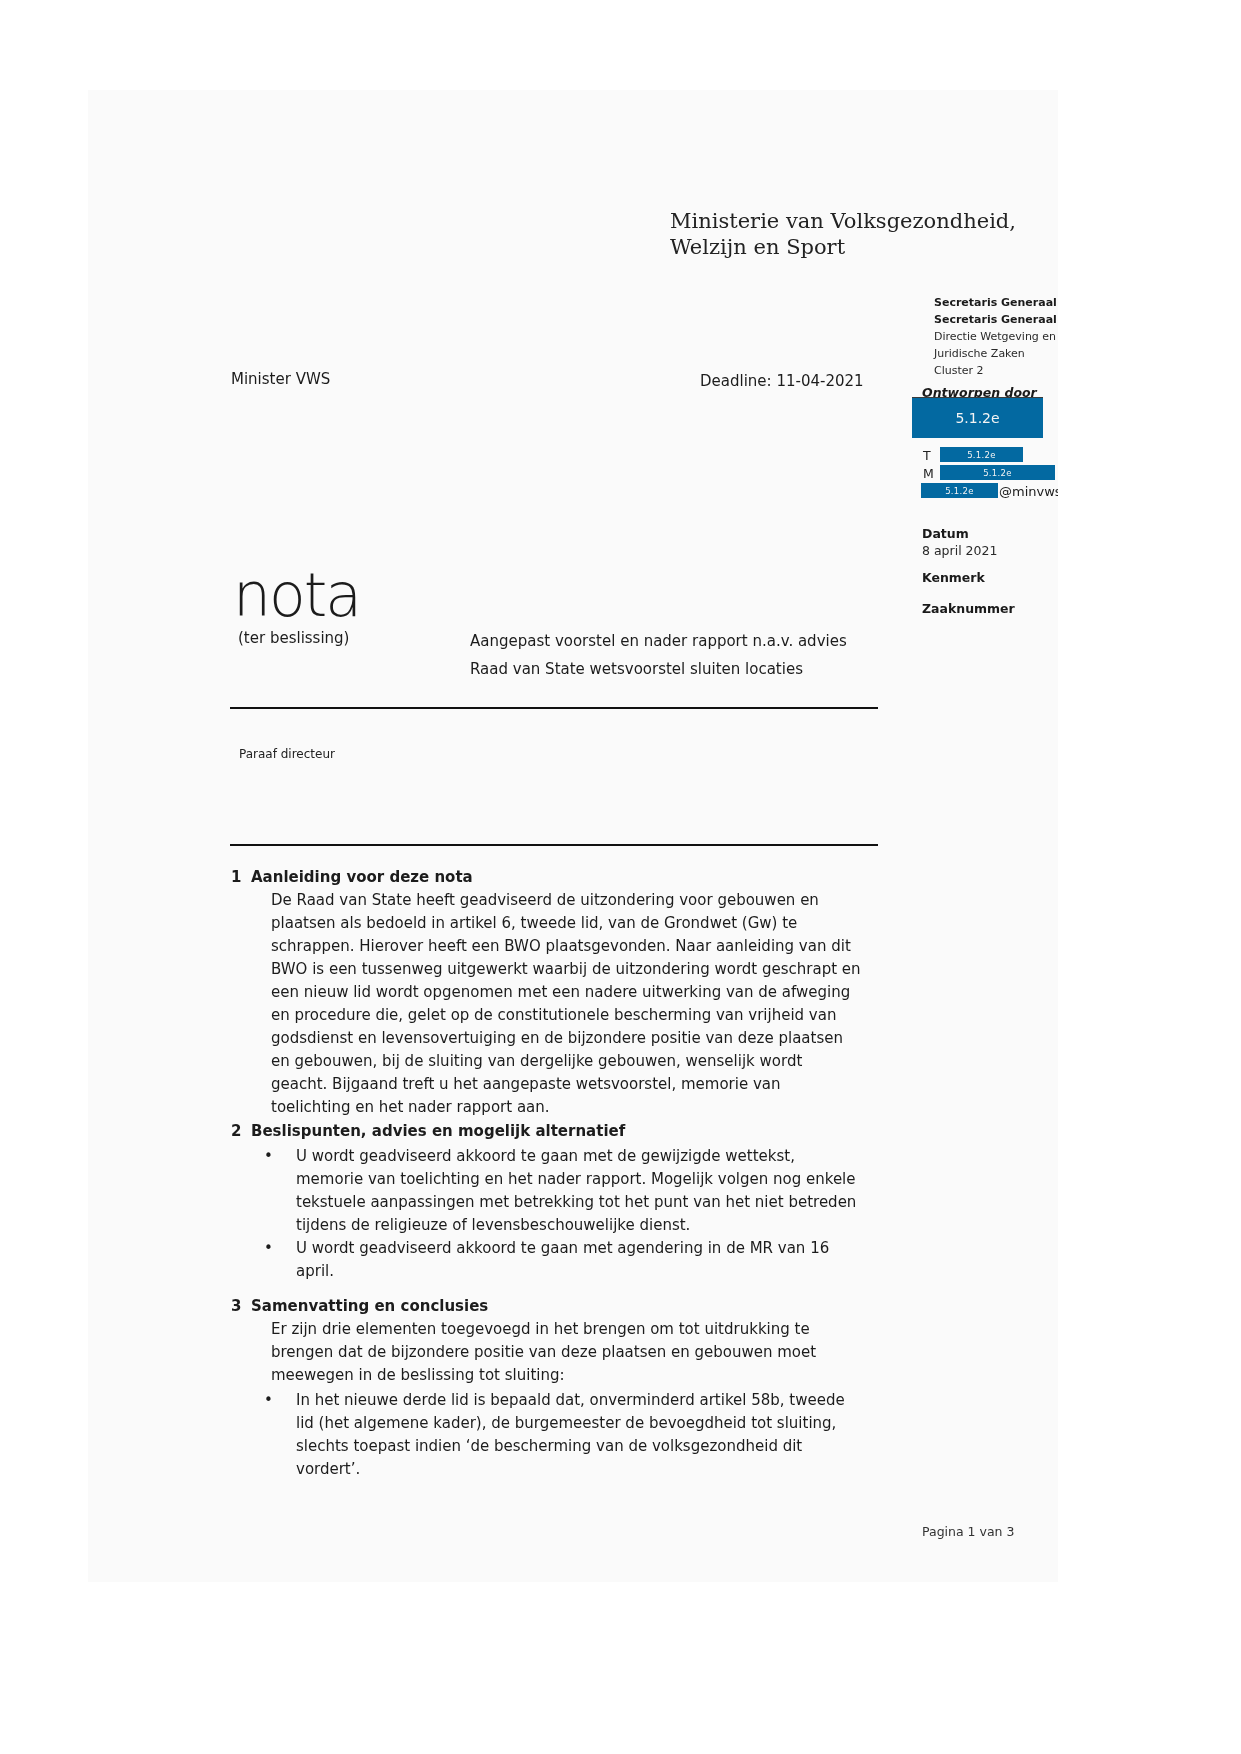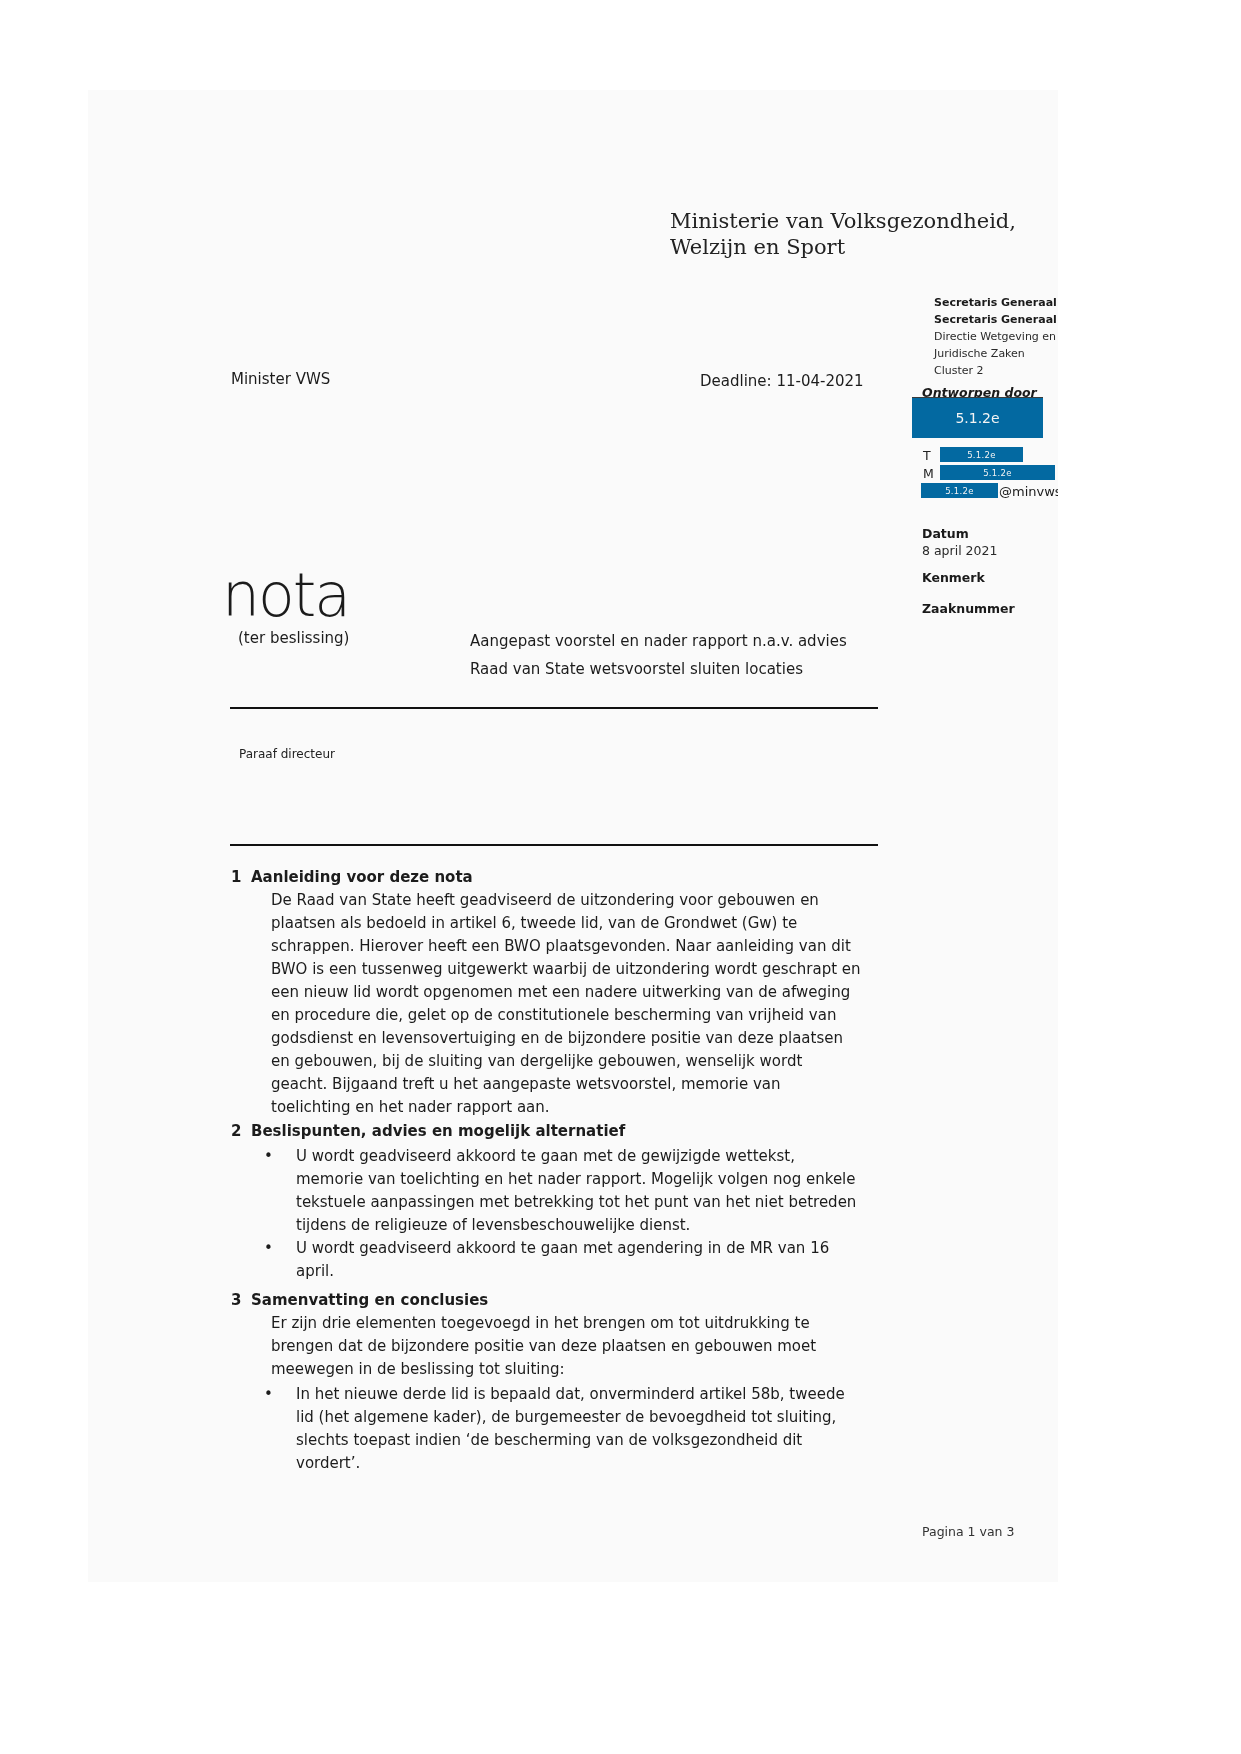--- a/index.html
+++ b/index.html
@@ -21,37 +21,37 @@
   .sb-ontworpen{position:absolute;left:922px;top:385px;font-weight:bold;font-size:12.5px;color:#1a1a1a;font-style:italic;}
   .redact{background:#0369a1;color:#f4f4f4;display:flex;align-items:center;justify-content:center;}
   .redact-big{position:absolute;left:912px;top:397px;width:131px;height:40px;font-size:14px;border-top:1px solid #3a3a3a;}
   .contact-label{position:absolute;font-size:12.5px;color:#222;}
   .redact-sm{position:absolute;height:15px;font-size:8.5px;letter-spacing:.3px;}
   .email-suffix{position:absolute;left:999px;top:484px;font-size:13px;color:#1a1a1a;}
   .sb-field-label{position:absolute;left:922px;font-weight:bold;font-size:12.5px;color:#1a1a1a;}
   .sb-field-value{position:absolute;left:922px;font-size:12.5px;color:#2a2a2a;}
 
   
-  .nota-title{position:absolute;left:222px;top:560px;font-size:60px;font-weight:300;
+  .nota-title{position:absolute;left:233px;top:560px;font-size:60px;font-weight:300;
     letter-spacing:-2px;color:#1b1b1b;}
   .qualifier{position:absolute;left:238px;top:629px;font-size:15px;}
   .subject{position:absolute;left:470px;top:627px;font-size:15px;line-height:28px;}
   .rule{position:absolute;left:230px;width:648px;height:2px;background:#111;}
   .rule1{top:707px;}
   .rule2{top:844px;}
   .paraaf{position:absolute;left:239px;top:747px;font-size:12px;color:#222;}
 
   
   .content{position:absolute;left:231px;top:866px;width:700px;font-size:15px;line-height:23px;}
   .line{white-space:nowrap;}
   .sec-heading{font-weight:bold;line-height:23px;white-space:nowrap;}
   .sec-num{display:inline-block;width:20px;}
   .para{margin-left:40px;}
   .sec2{margin-top:1px;}
-  .sec3{margin-top:6px;}
+  .sec3{margin-top:12px;}
   ul.bullets{list-style:none;margin:2px 0 0 0;padding:0;}
   ul.bullets li{position:relative;padding-left:65px;}
   .dot{position:absolute;left:33px;top:0;}
   .subheading{margin-left:31px;margin-top:19px;font-style:italic;white-space:nowrap;}
   .footer-page{position:absolute;left:922px;top:1524px;font-size:12.5px;color:#333;}
 </style>
 </head>
 <body>
 
 <div class="canvas">

